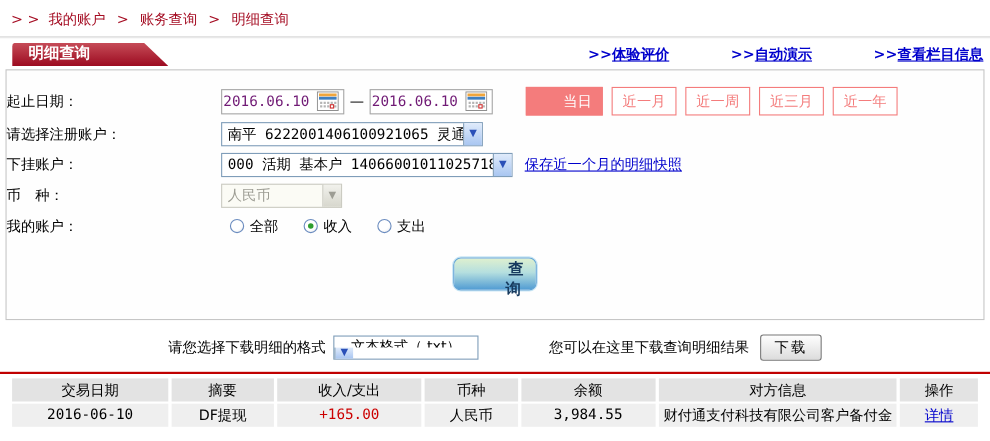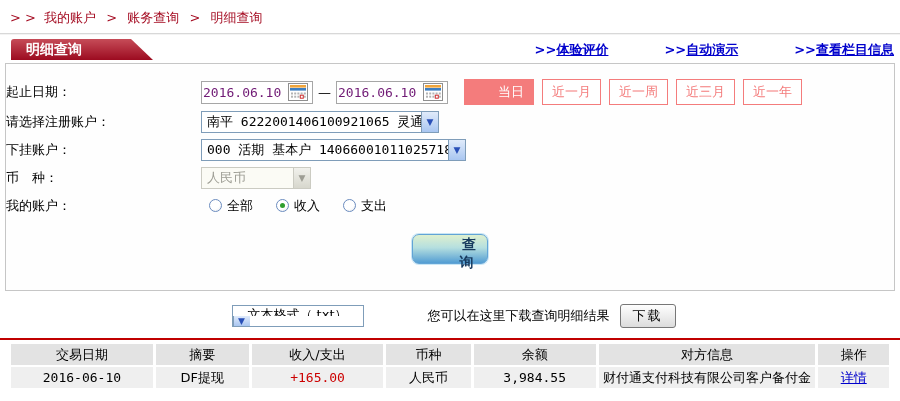--- a/index.html
+++ b/index.html
@@ -51,21 +51,21 @@
   }
   .cal-btn { width:21px; height:19px; padding:0; border:none; background:transparent; cursor:pointer; line-height:0; }
   .dash { margin:0 5px; }
 
   .pbtn {
     height:26px; padding:0 9px; margin-left:8px;
     border:1px solid #f47c7c; background:#fff; color:#f47c7c;
     font-size:13px; cursor:pointer; display:inline-flex; align-items:center;
   }
   .pbtn.active { background:#f47c7c; color:#fff; }
-  .pbtn.first { margin-left:16px;padding-left:33px; }
+  .pbtn.first { margin-left:30px;padding-left:33px; }
 
   
   .xpsel {
     height:22px; border:1px solid #7f9db9; background:#fff;
     display:flex; align-items:center; cursor:pointer;
   }
   .xpsel .val { flex:1; padding:0 5px; white-space:nowrap; overflow:hidden; }
   .xpsel .arw {
     width:17px; align-self:stretch; flex:none;
     background:linear-gradient(#e0ebfb,#a9c6f1);
@@ -203,20 +203,21 @@
       <span class="arw">▼</span>
     </div>
   </div>
 
   <div class="frow">
     <span class="flabel">下挂账户：</span>
     <div class="xpsel w-sub">
       <span class="val mono">000 活期 基本户 1406600101102571848</span>
       <span class="arw">▼</span>
     </div>
+    <span class="snap-link">保存近一个月的明细快照</span>
   </div>
 
   <div class="frow">
     <span class="flabel">币　种：</span>
     <div class="xpsel w-currency disabled">
       <span class="val">人民币</span>
       <span class="arw">▼</span>
     </div>
   </div>
 
@@ -234,20 +235,21 @@
     <span class="radio-opt">
       <span class="radio"></span>
       <span>支出</span>
     </span>
   </div>
 
   <button class="query-btn">查 询</button>
 </div>
 
 <div class="dl-row">
+  <span>请您选择下载明细的格式</span>
   <span style="width:7px"></span>
   <div class="xpsel w-format">
     <span class="val">文本格式（.txt）</span>
     <span class="arw">▼</span>
   </div>
   <span class="dl-hint">您可以在这里下载查询明细结果</span>
   <button class="dl-btn">下载</button>
 </div>
 
 <div class="red-rule"></div>

